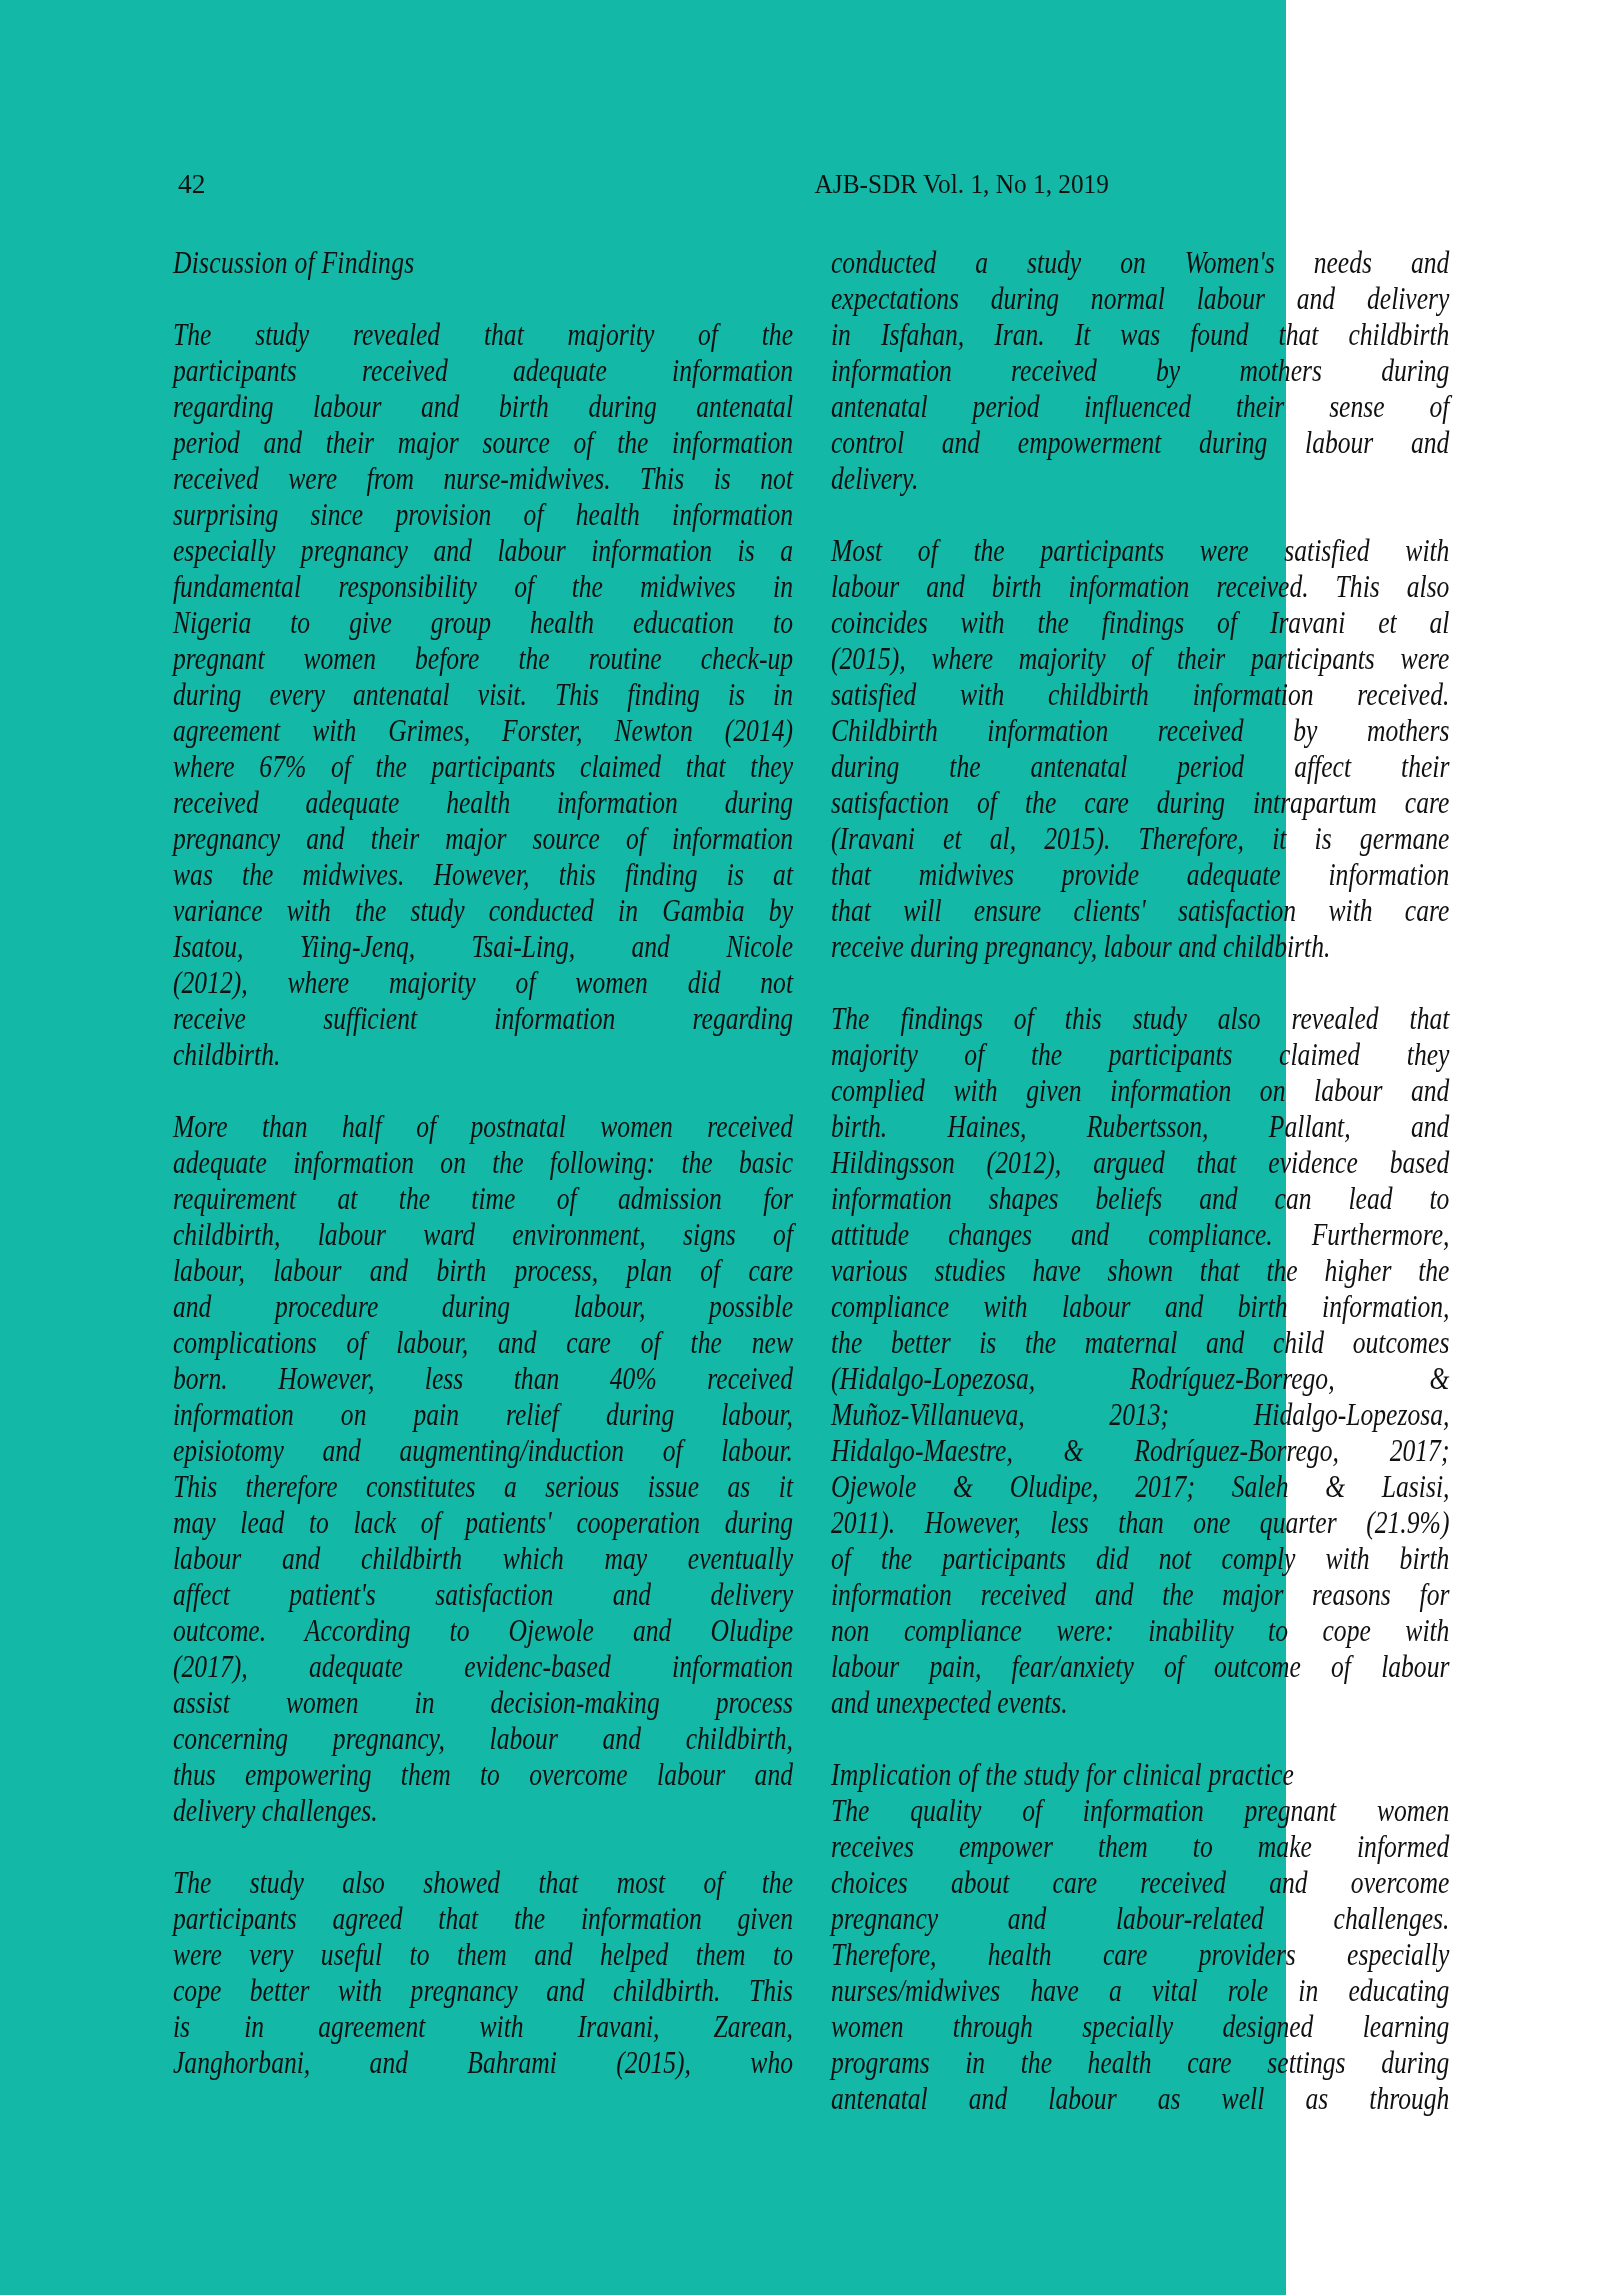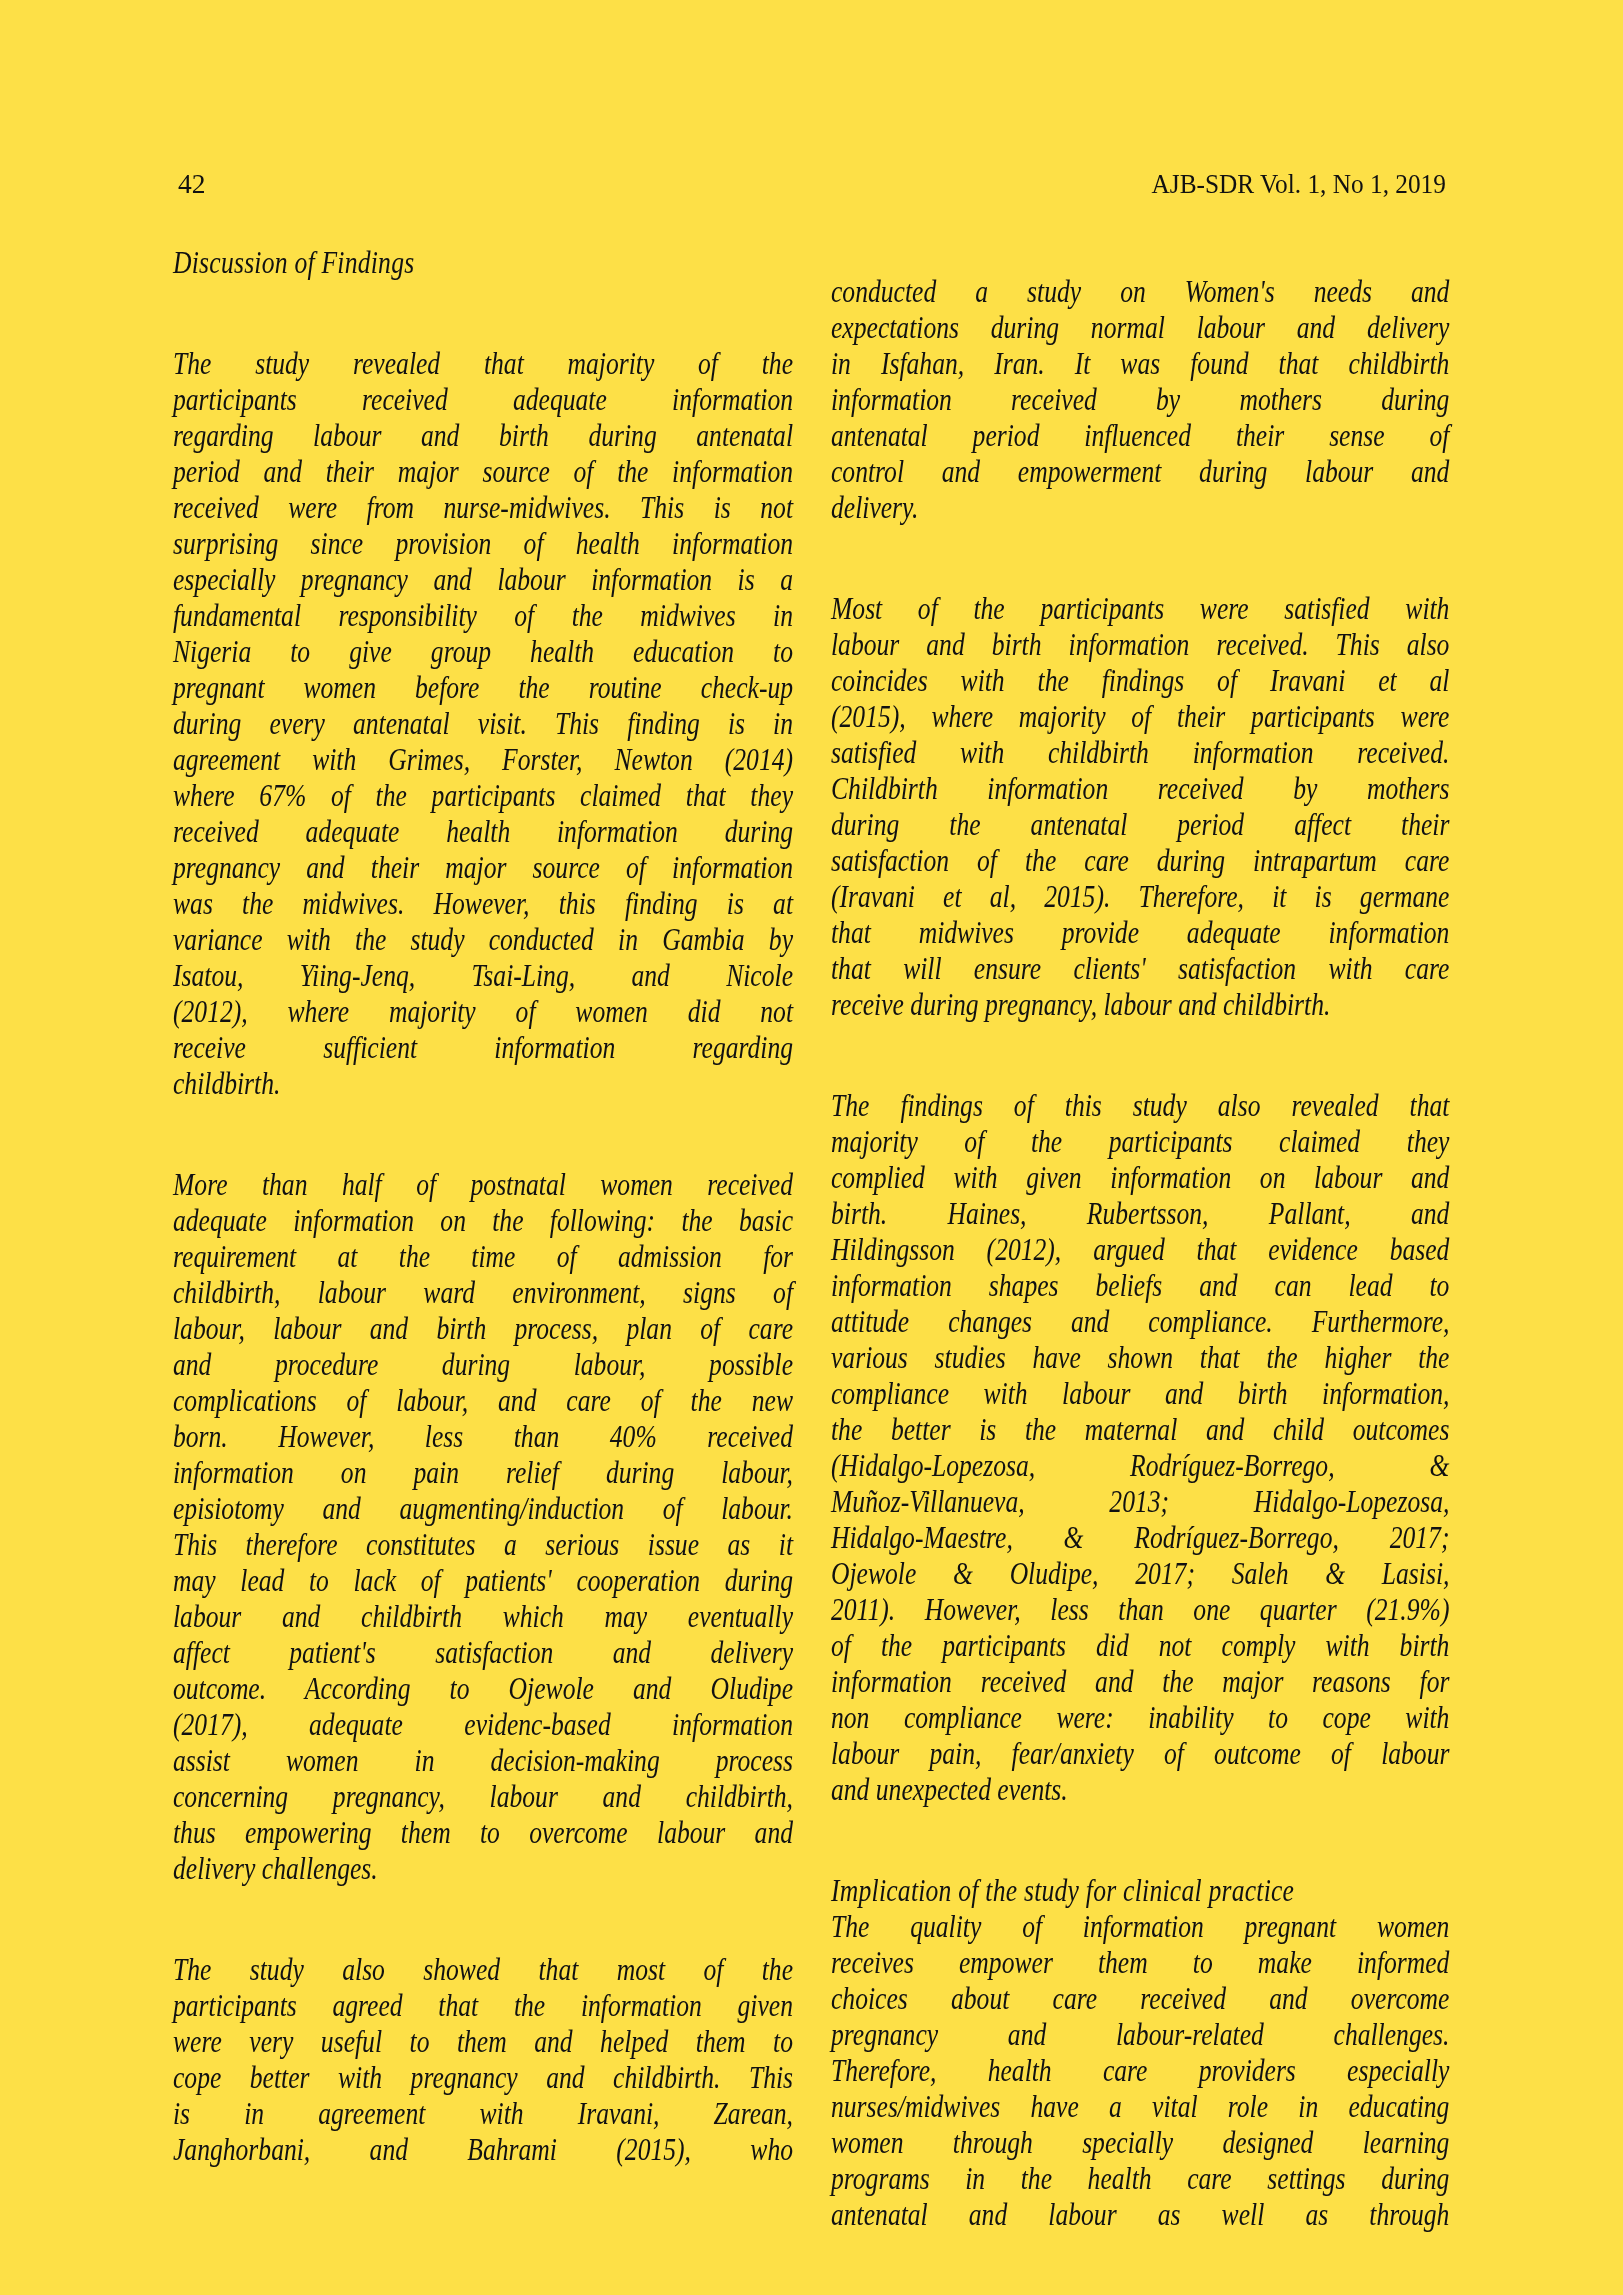--- a/index.html
+++ b/index.html
@@ -1,35 +1,35 @@
 <!DOCTYPE html>
 <html style="font-size:10.5px"><head>
 <meta charset="utf-8">
 <style>
   html, body { margin: 0; padding: 0; background: #ffffff; }
   body { width: 1623px; height: 2295px; position: relative; overflow: hidden; font-family: "Liberation Serif", serif; color: #111111; }
-  .page { position: absolute; left: 0; top: 0; width: 1623px; height: 2295px; background: #fde047; }
+  .page { position: absolute; left: 0; top: 0; width: 1286px; height: 2295px; background: #14b8a6; }
   .running-head { position: absolute; top: 165px; font-size: 27.5px; line-height: 37px; white-space: nowrap; transform-origin: left top; }
   .page-number { left: 178px; }
   .journal-ref { right: 177px; transform-origin: right top; transform: scaleX(0.92); }
   .column { position: absolute; top: 244px; font-style: italic; }
   .col-left { left: 173px; width: 620px; }
   .col-right { left: 831px; width: 618px; }
   .line {
     height: 36px; line-height: 36px; font-size: 32px;
     white-space: nowrap; overflow: visible;
     transform-origin: left center; transform: scaleX(0.8);
     text-align: justify; text-align-last: justify;
   }
   .col-left .line { width: 775px; }
   .col-right .line { width: 773px; }
   .line.last { text-align-last: left; }
   .line.heading { text-align-last: left; letter-spacing: 0.3px; }
   .blank { height: 36px; }
-  .para { display: block; margin-top: 29px; }
+  .para { display: block; }
 </style>
 </head>
 <body>
 
 <div class="page">
 
   <div class="running-head page-number">42</div>
   <div class="running-head journal-ref">AJB-SDR Vol. 1, No 1, 2019</div>
 
   <div class="column col-left">

